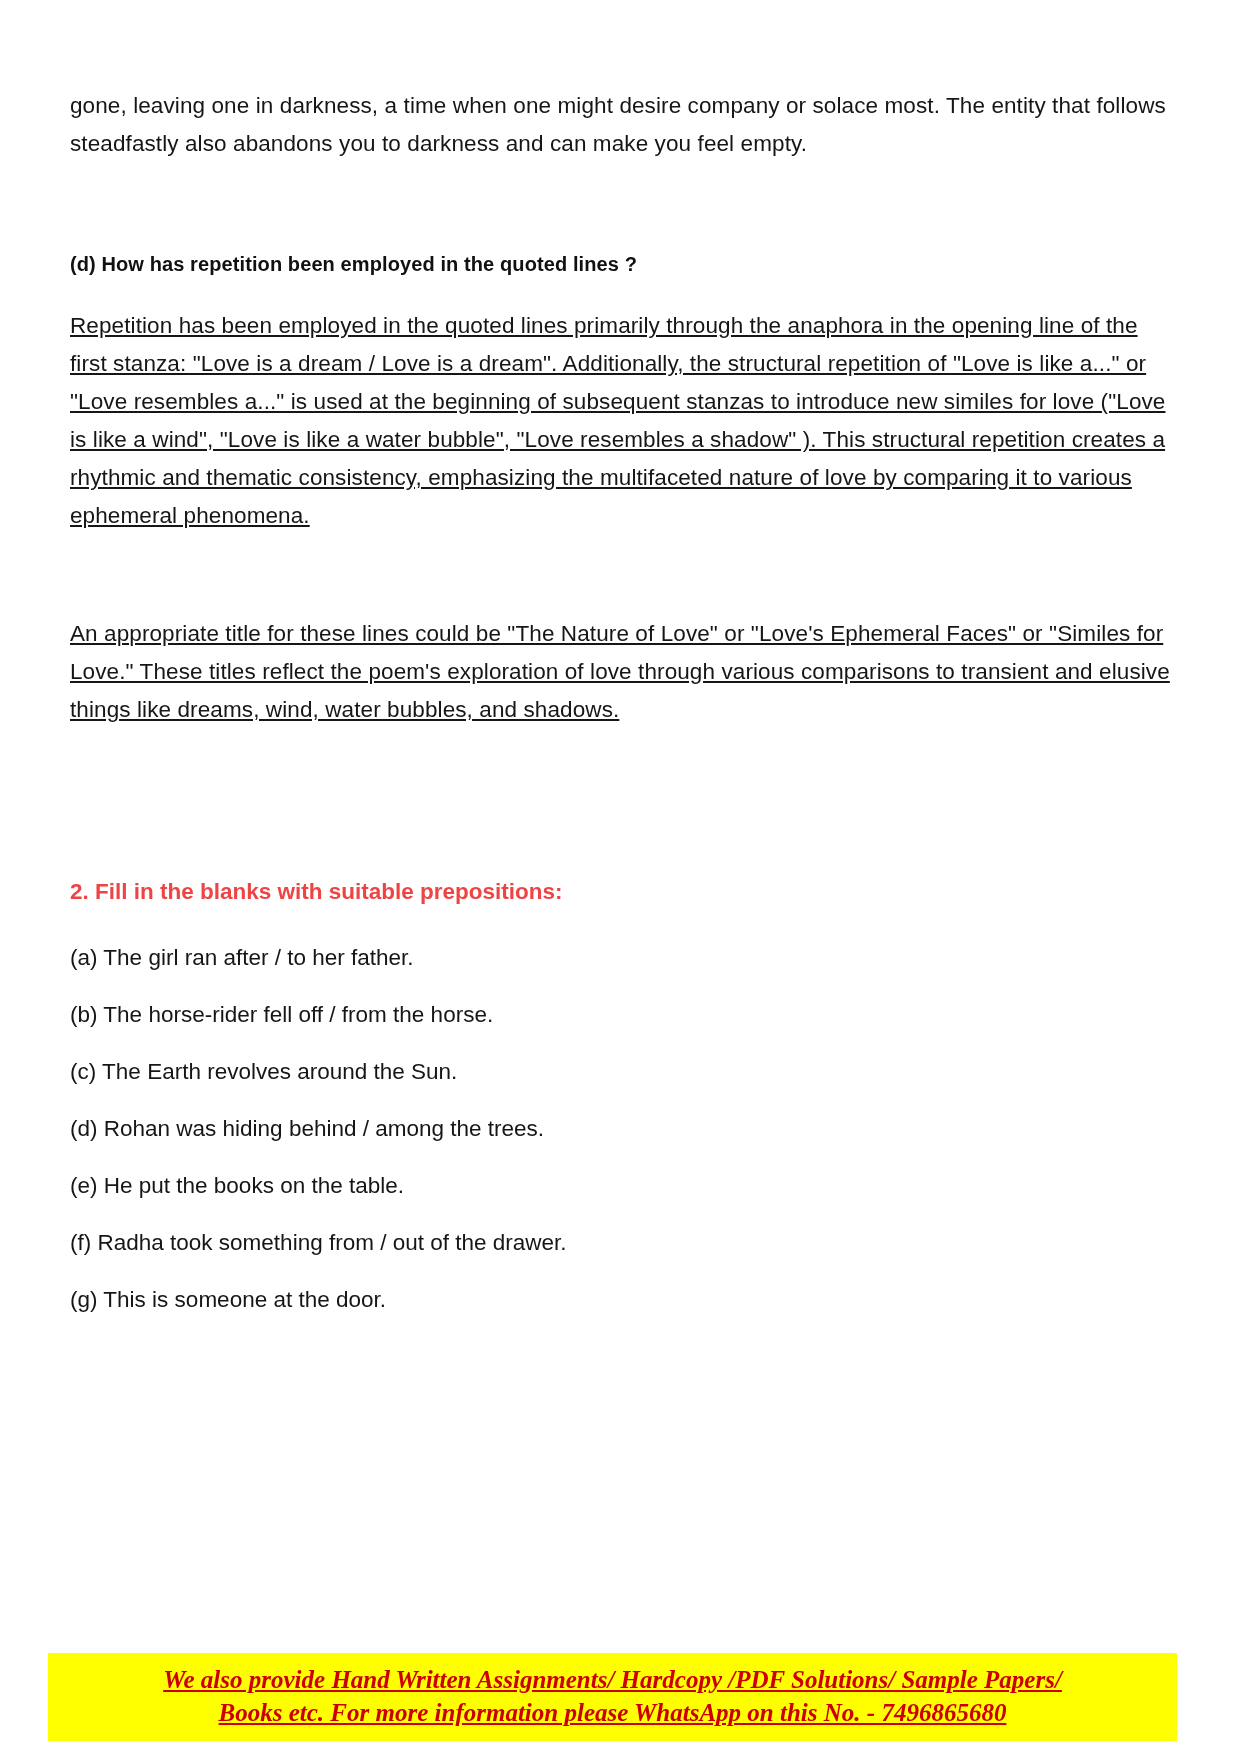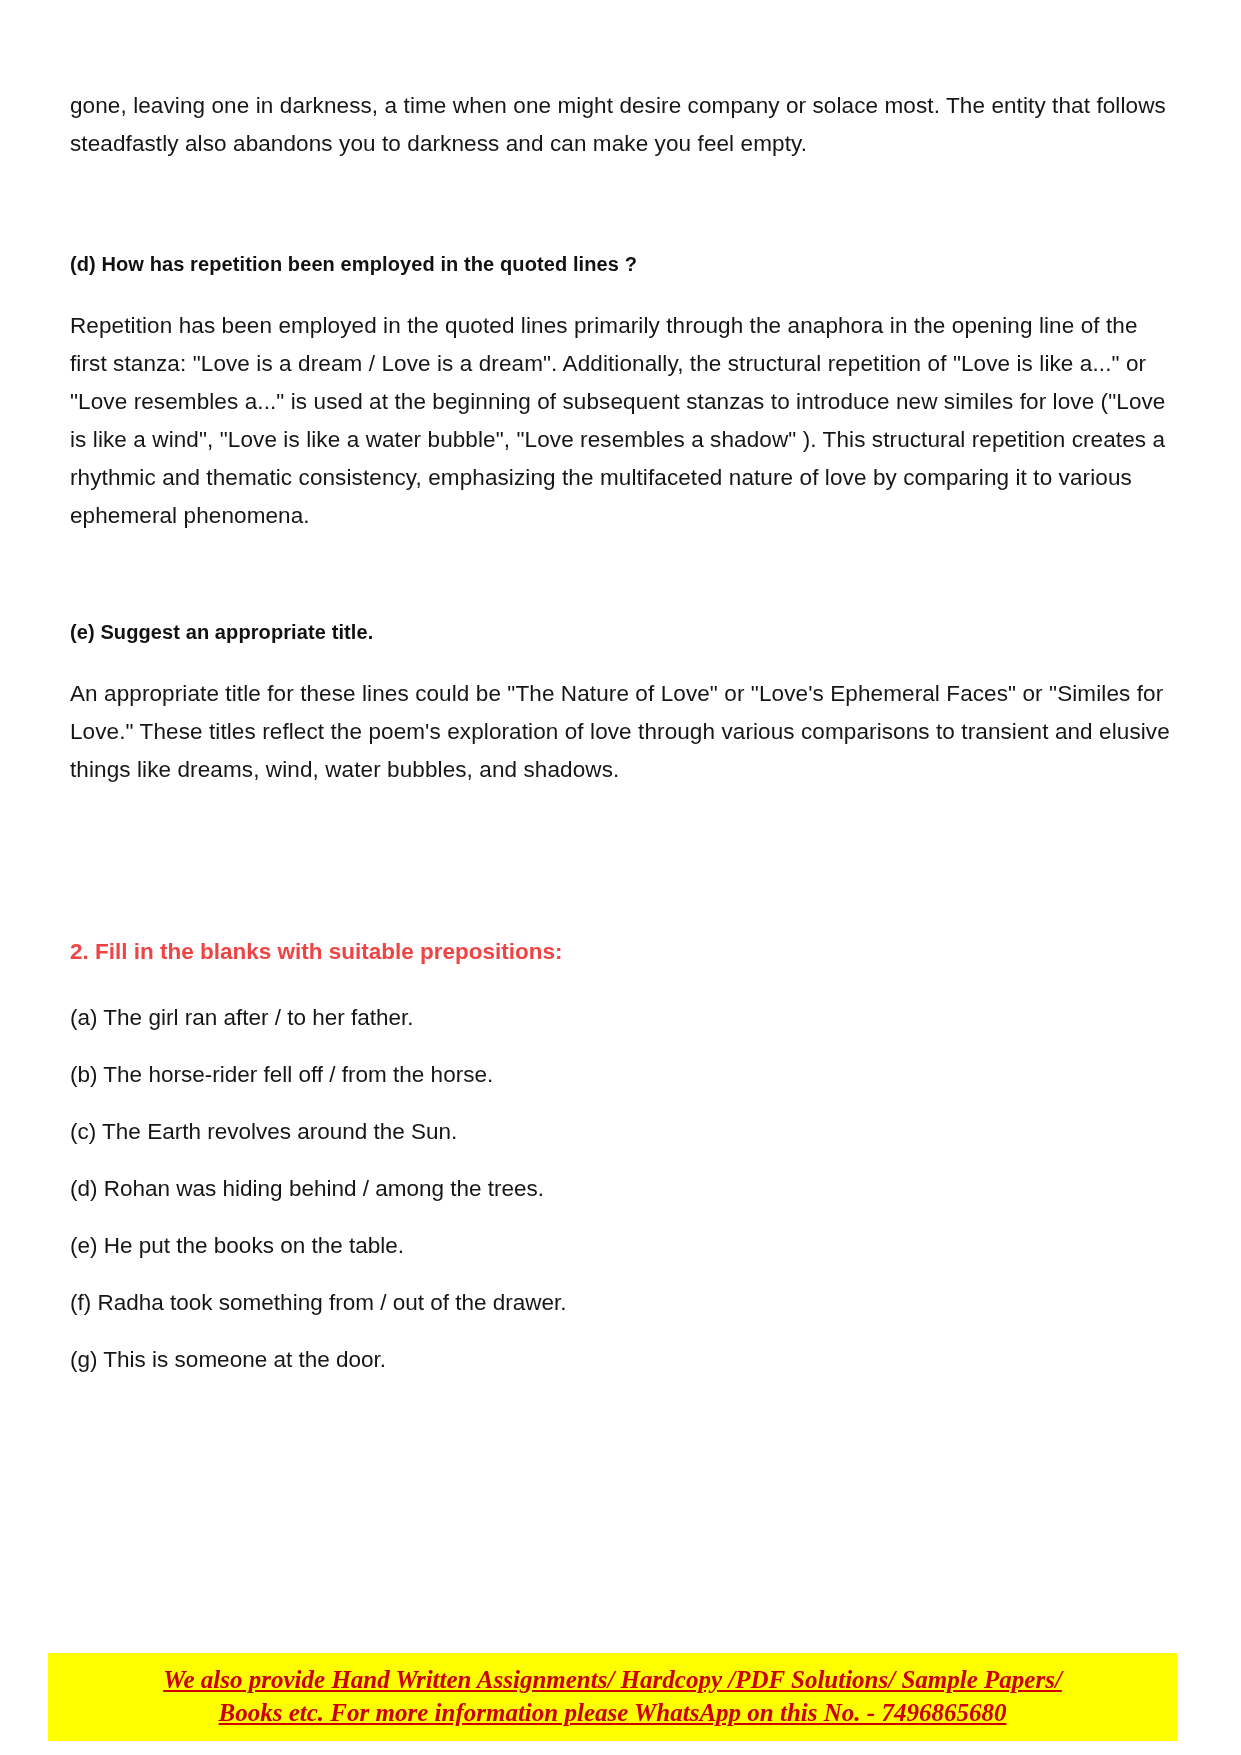--- a/index.html
+++ b/index.html
@@ -35,21 +35,21 @@
   .qhead {
     font-size: 20px;
     font-weight: bold;
     line-height: 34px;
     color: #111111;
     margin: 0 0 26px 0;
     letter-spacing: 0.1px;
   }
   .block-d { margin-bottom: 80px; }
   .block-e { margin-bottom: 0; }
-  .ans { margin: 0; }
+  .ans { margin: 0; text-decoration: underline; }
   .section2 {
     margin-top: 146px;
   }
   .s2head {
     font-size: 22.5px;
     font-weight: bold;
     line-height: 34px;
     color: #ef4444;
     margin: 0 0 30px 0;
   }
@@ -88,21 +88,20 @@
 <div class="page">
 
   <p class="para intro">gone, leaving one in darkness, a time when one might desire company or solace most. The entity that follows steadfastly also abandons you to darkness and can make you feel empty.</p>
 
   <div class="block-d">
     <p class="qhead">(d) How has repetition been employed in the quoted lines ?</p>
     <p class="para ans">Repetition has been employed in the quoted lines primarily through the anaphora in the opening line of the first stanza: "Love is a dream / Love is a dream". Additionally, the structural repetition of "Love is like a..." or "Love resembles a..." is used at the beginning of subsequent stanzas to introduce new similes for love ("Love is like a wind", "Love is like a water bubble", "Love resembles a shadow" ). This structural repetition creates a rhythmic and thematic consistency, emphasizing the multifaceted nature of love by comparing it to various ephemeral phenomena.</p>
   </div>
 
   <div class="block-e">
-    <p class="qhead">(e) Suggest an appropriate title.</p>
     <p class="para ans">An appropriate title for these lines could be "The Nature of Love" or "Love's Ephemeral Faces" or "Similes for Love." These titles reflect the poem's exploration of love through various comparisons to transient and elusive things like dreams, wind, water bubbles, and shadows.</p>
   </div>
 
   <div class="section2">
     <p class="s2head">2. Fill in the blanks with suitable prepositions:</p>
 
     <p class="blank-item">
       <span>(a)</span>
       <span>The girl ran</span>
       <b>after / to</b>

